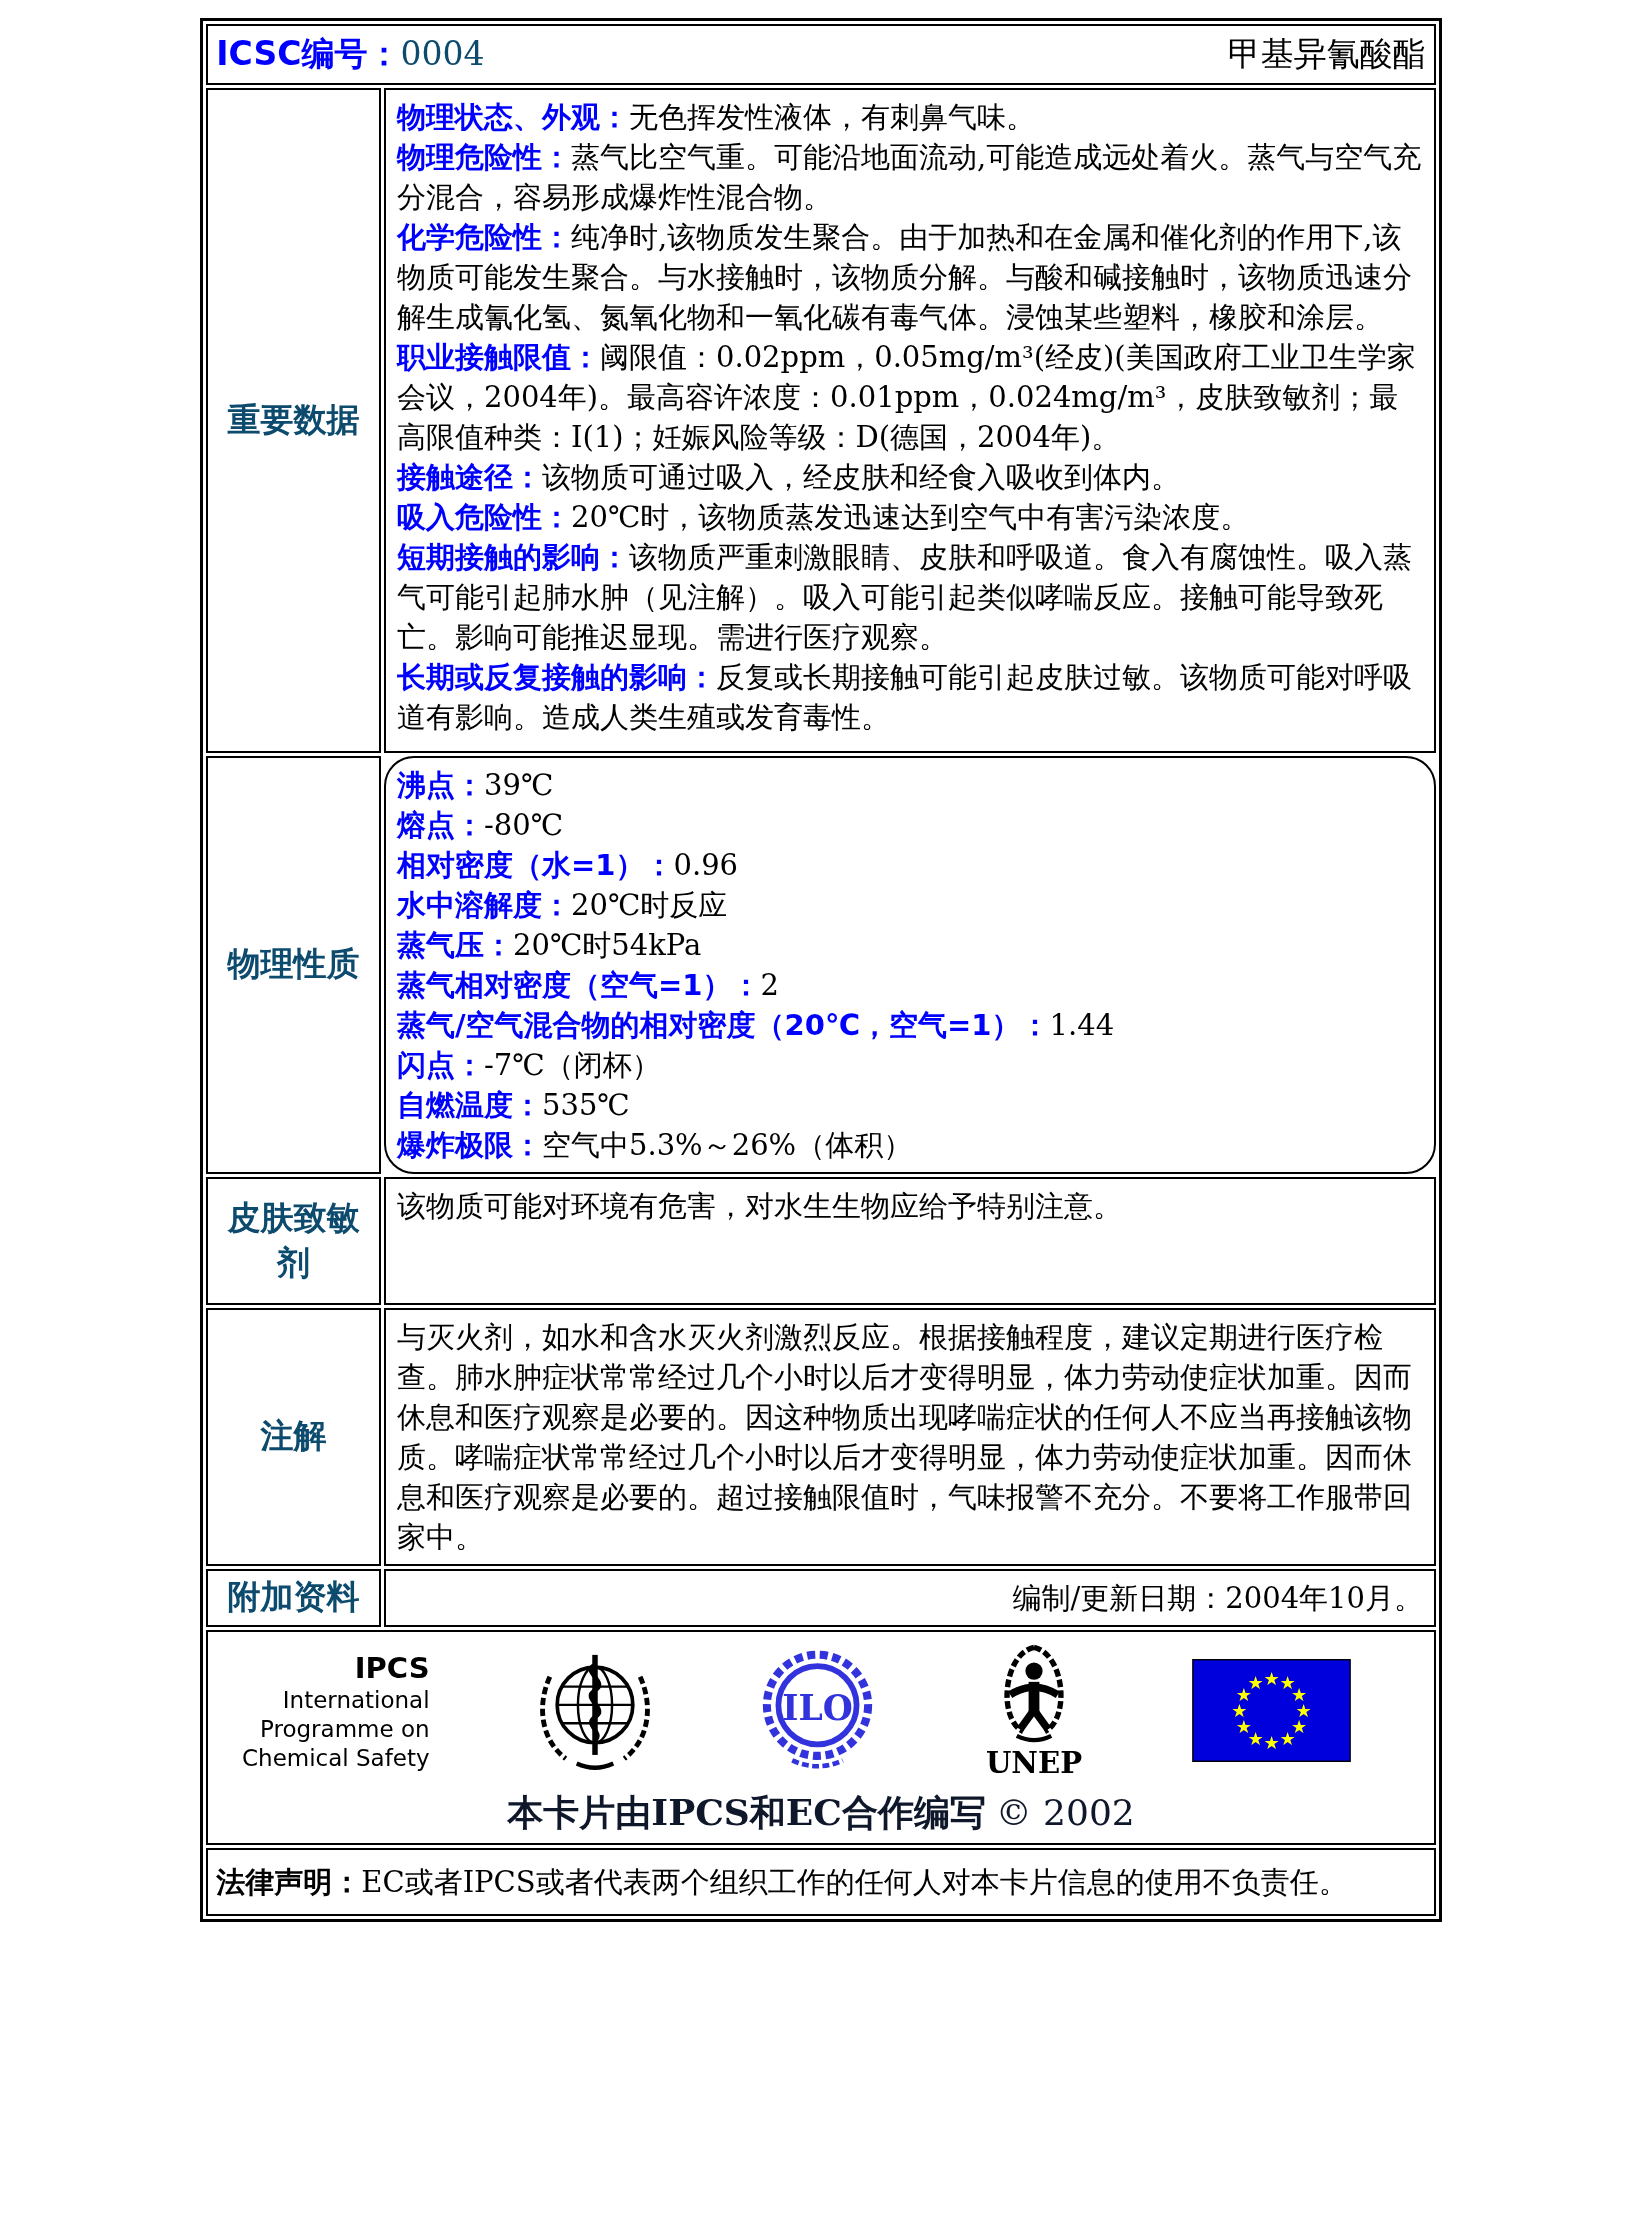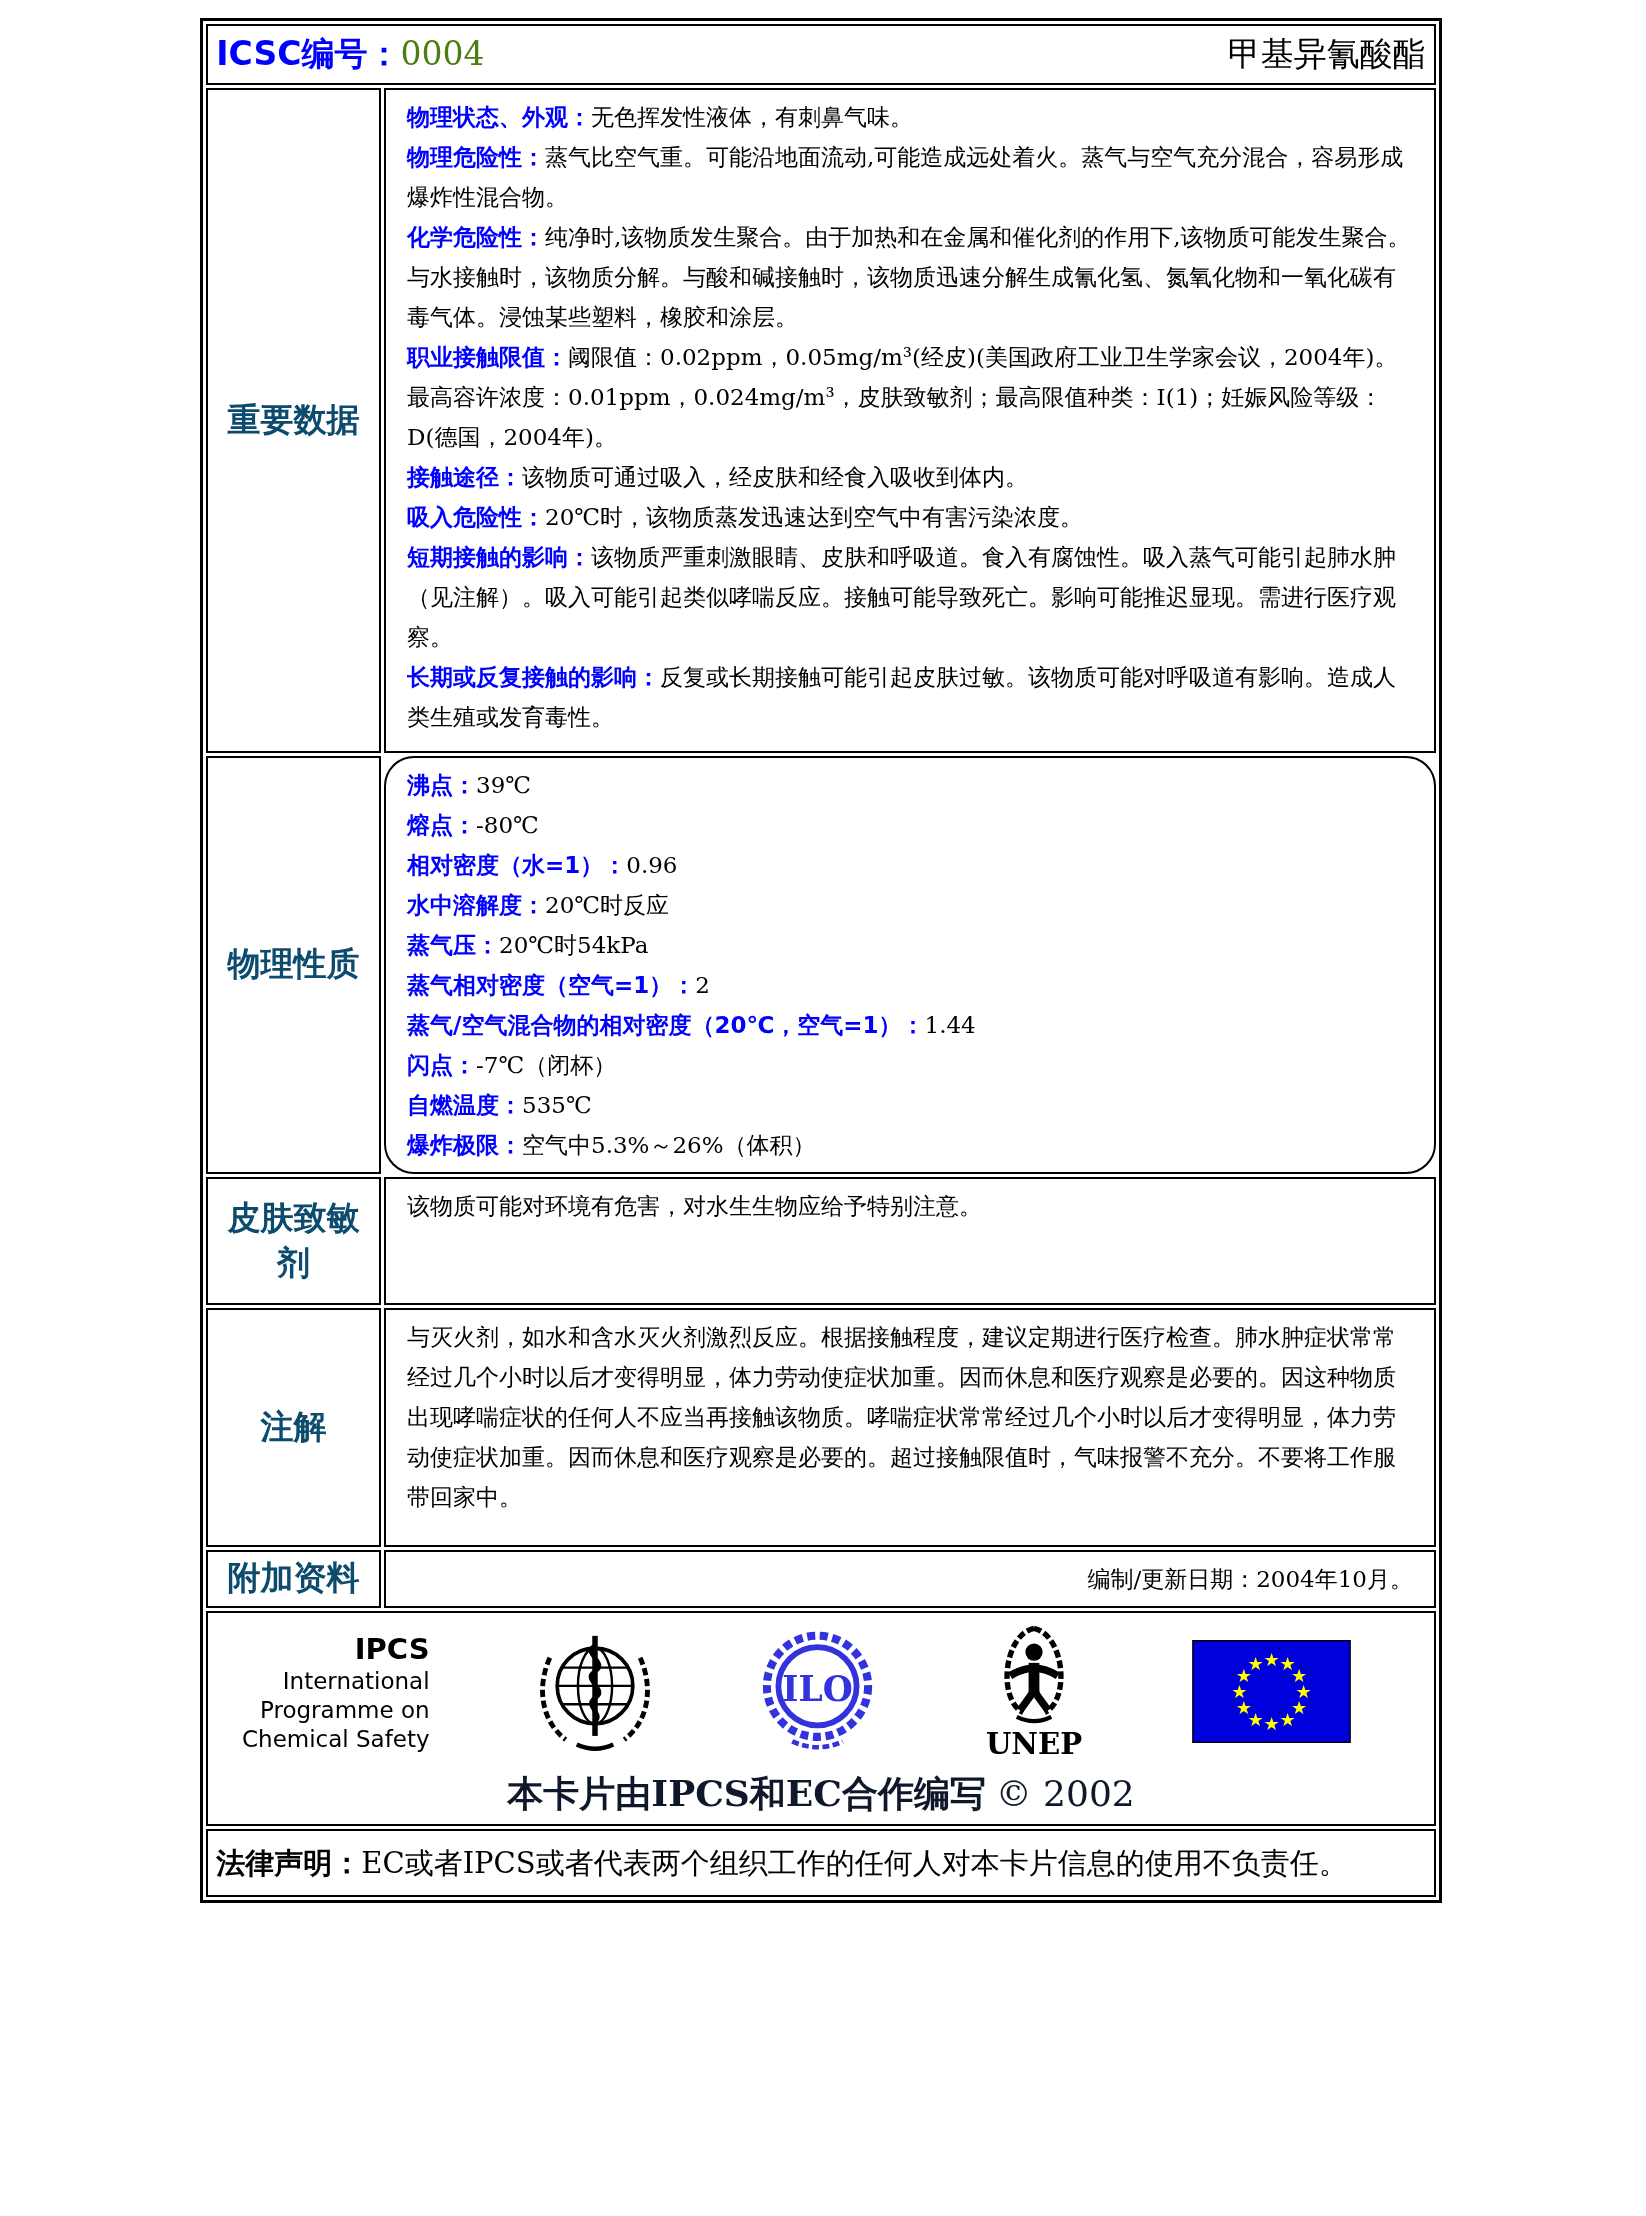--- a/index.html
+++ b/index.html
@@ -10,26 +10,26 @@
          font-size:64px;letter-spacing:5.6px;}
   table.card{margin-left:200px;margin-top:18px;width:1242px;
              border:3.5px solid #000;border-collapse:separate;border-spacing:3.5px;
              table-layout:fixed;background:#fff;}
   td{border:2.8px solid #000;background:#fff;vertical-align:top;}
   col.lab{width:175px;}
   .hdr-cell{height:51px;vertical-align:middle;padding:2.8px 8.3px;}
   .hdr-flex{display:flex;justify-content:space-between;align-items:center;}
   .blue-lab{color:#0000ff;font-weight:bold;font-family:"DejaVu Sans",sans-serif;}
   .hdr-left{font-size:33px;}
-  .hdr-num{font-size:33px;color:#4d7c0f;font-family:"DejaVu Serif",serif;font-weight:normal;}
+  .hdr-num{font-size:33px;color:#0c4a6e;font-family:"DejaVu Serif",serif;font-weight:normal;}
   .hdr-name{font-size:33px;color:#000;}
   .rowlab{vertical-align:middle;text-align:center;color:#0c4a6e;
           font-family:"DejaVu Sans",sans-serif;font-weight:bold;font-size:33px;
           padding:2.8px 4.2px;}
-  .content{padding:7px 21px;font-size:23px;line-height:40px;}
+  .content{padding:7px 11px;font-size:29px;line-height:40px;}
   .content p{margin:0;}
   .inl{color:#0000ff;font-weight:bold;font-family:"DejaVu Sans",sans-serif;}
   .imp-cell{height:647px;}
   .phy-cell{height:387px;border-radius:30px;}
   .env-cell{height:110px;}
   .note-cell{height:221px;}
   .add-cell{height:35px;text-align:right;}
   .logos-cell{height:174px;padding:8.3px 7px 5.6px 7px;}
   .logos-flex{display:flex;align-items:center;justify-content:space-between;
               padding:2.8px 76px 0 5.6px;}

